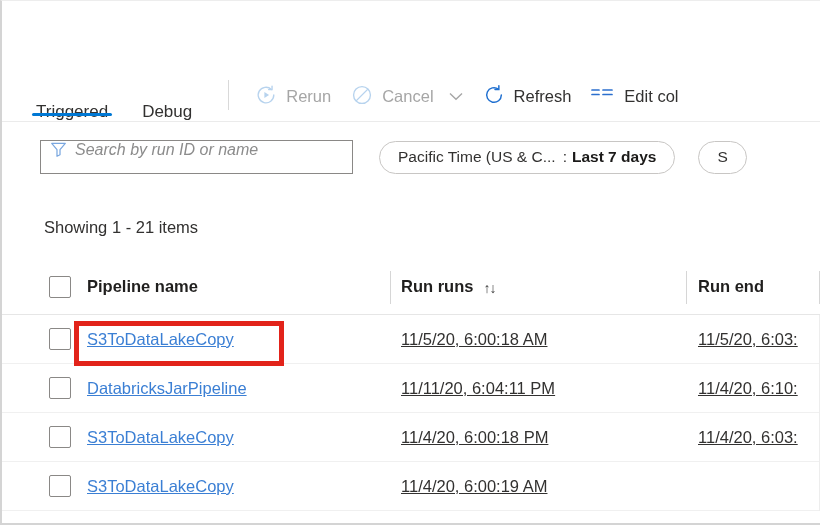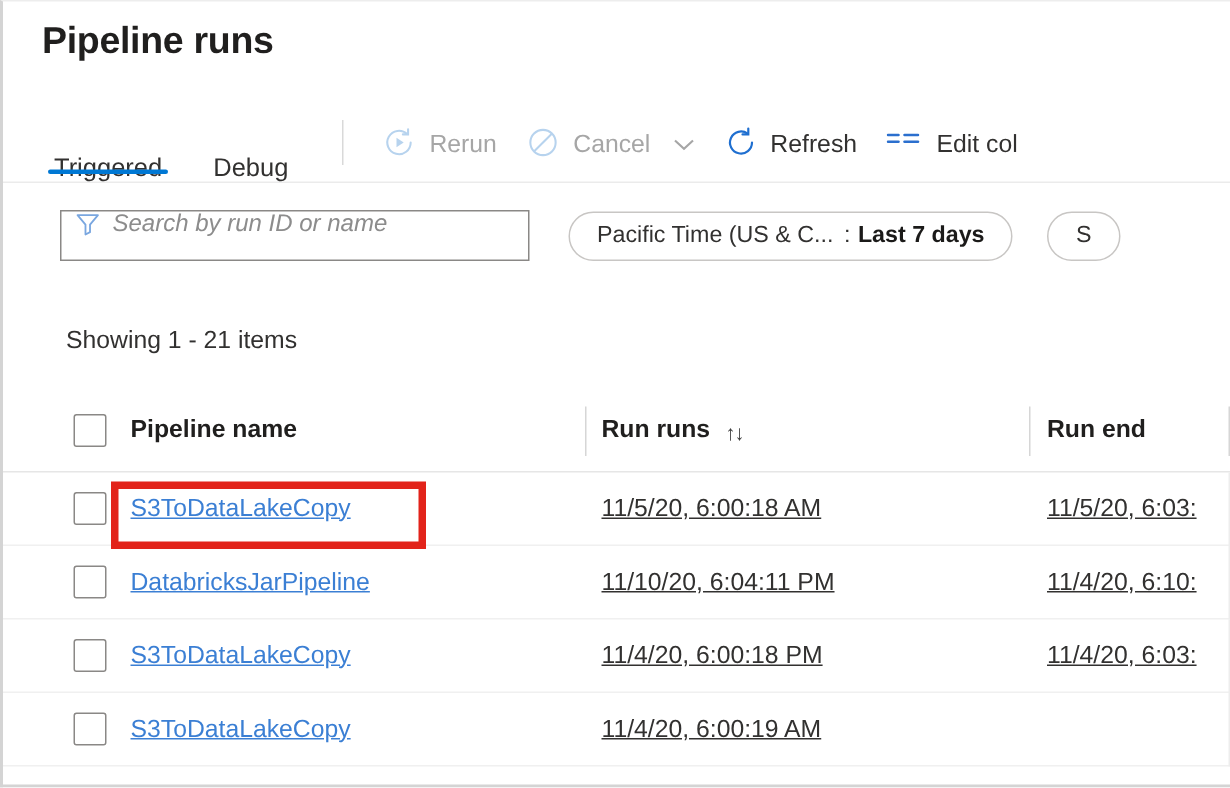--- a/index.html
+++ b/index.html
@@ -260,21 +260,20 @@
     background: transparent;
     pointer-events: none;
     z-index: 50;
   }
 </style>
 </head>
 <body>
 
 <div id="app">
 
-  <div class="page-title">Pipeline runs</div>
 
   <div class="command-bar">
 
     <div class="tabs">
       <div class="tab active">
         <span>Triggered</span>
       </div>
       <div class="tab">
         <span>Debug</span>
       </div>
@@ -394,21 +393,21 @@
       <div class="cell c-start">11/5/20, 6:00:18 AM</div>
       <div class="cell c-end">11/5/20, 6:03:</div>
     </div>
 
     <div class="row">
       <div class="col-sep sep-3" style="top:0;height:49px;background:#ededed"></div>
       <div class="c-check">
         <div class="cb"></div>
       </div>
       <div class="cell cell-link c-name">DatabricksJarPipeline</div>
-      <div class="cell c-start">11/10/20, 6:04:11 PM</div>
+      <div class="cell c-start">11/11/20, 6:04:11 PM</div>
       <div class="cell c-end">11/4/20, 6:10:</div>
     </div>
 
     <div class="row">
       <div class="col-sep sep-3" style="top:0;height:49px;background:#ededed"></div>
       <div class="c-check">
         <div class="cb"></div>
       </div>
       <div class="cell cell-link c-name">S3ToDataLakeCopy</div>
       <div class="cell c-start">11/4/20, 6:00:18 PM</div>

